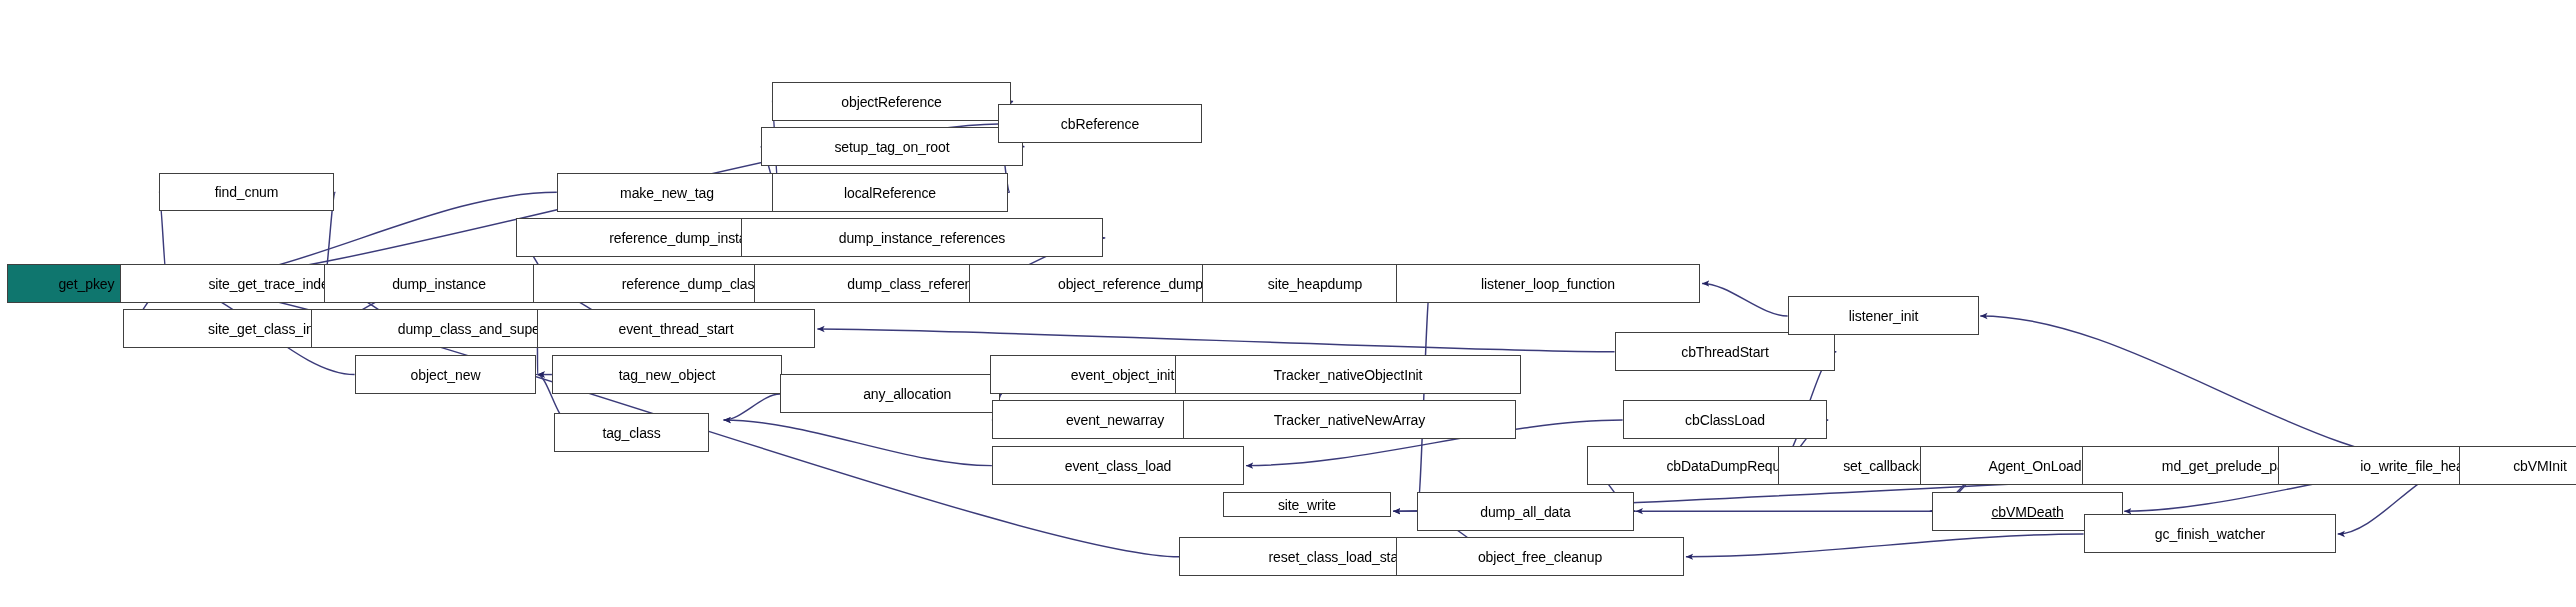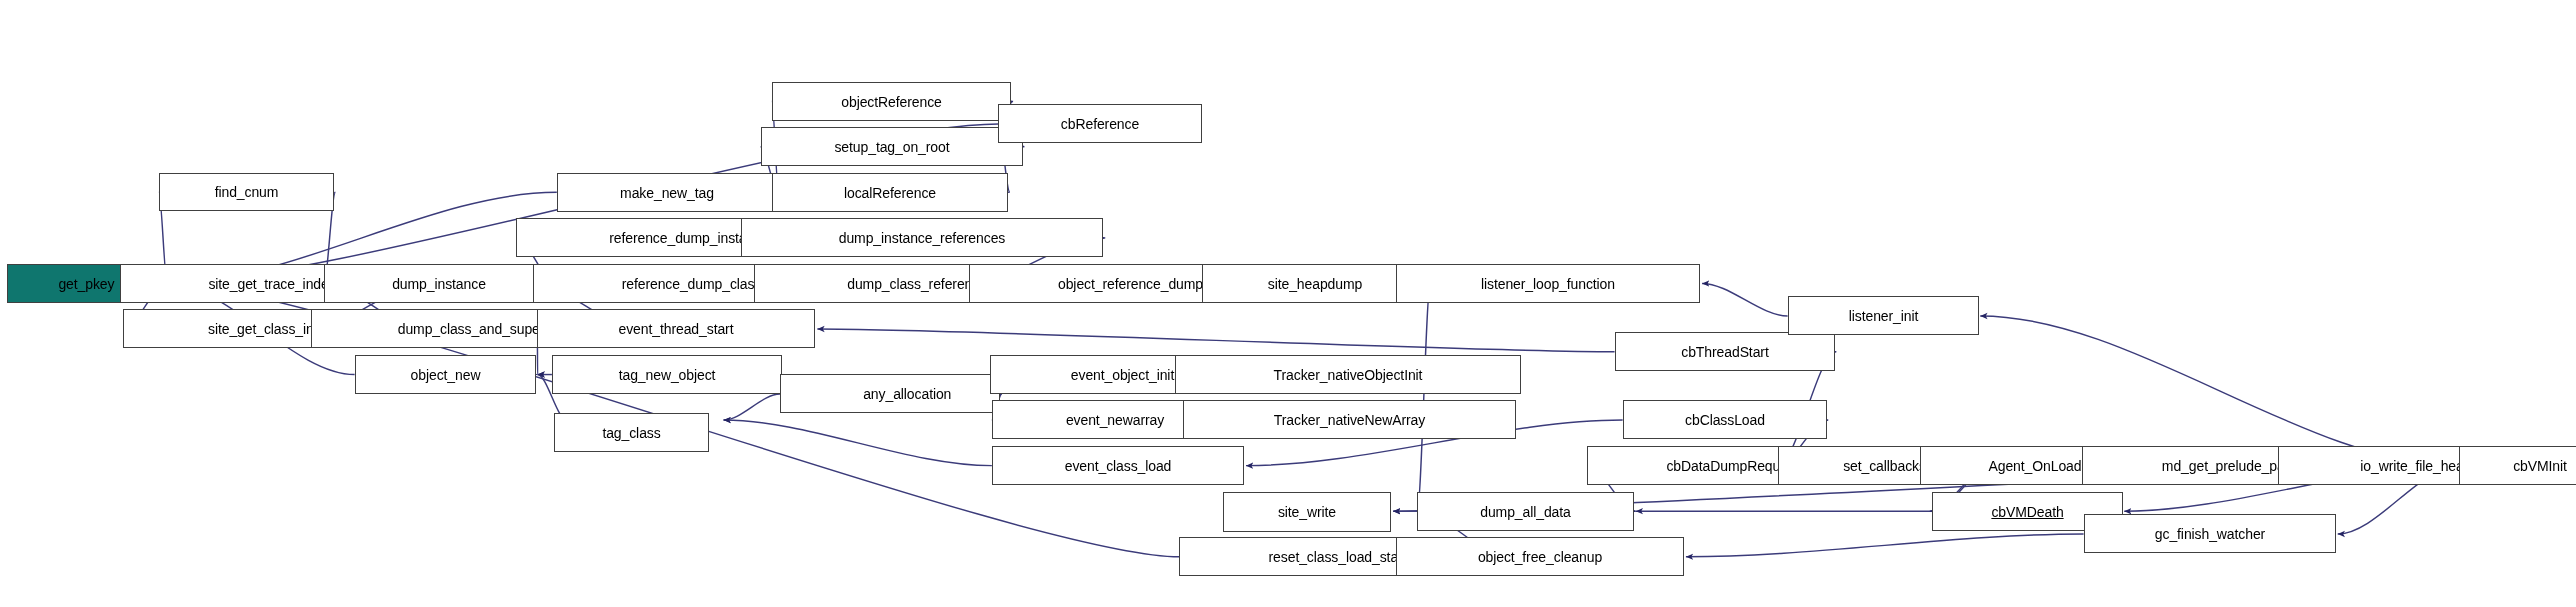--- a/index.html
+++ b/index.html
@@ -193,21 +193,21 @@
       </div>
       <div class="gnode" style="left: 969px; top: 264px; width: 323px; height: 39px;">
         <span class="glabel">object_reference_dump</span>
       </div>
       <div class="gnode" style="left: 1175px; top: 355px; width: 346px; height: 39px;">
         <span class="glabel">Tracker_nativeObjectInit</span>
       </div>
       <div class="gnode" style="left: 1183px; top: 400px; width: 333px; height: 39px;">
         <span class="glabel">Tracker_nativeNewArray</span>
       </div>
-      <div class="gnode" style="left: 1223px; top: 492px; width: 168px; height: 40px;">
+      <div class="gnode" style="left: 1223px; top: 492px; width: 168px; height: 25px;">
         <span class="glabel">site_write</span>
       </div>
       <div class="gnode" style="left: 1202px; top: 264px; width: 226px; height: 39px;">
         <span class="glabel">site_heapdump</span>
       </div>
       <div class="gnode" style="left: 1396px; top: 264px; width: 304px; height: 39px;">
         <span class="glabel">listener_loop_function</span>
       </div>
       <div class="gnode" style="left: 1417px; top: 492px; width: 217px; height: 39px;">
         <span class="glabel">dump_all_data</span>

